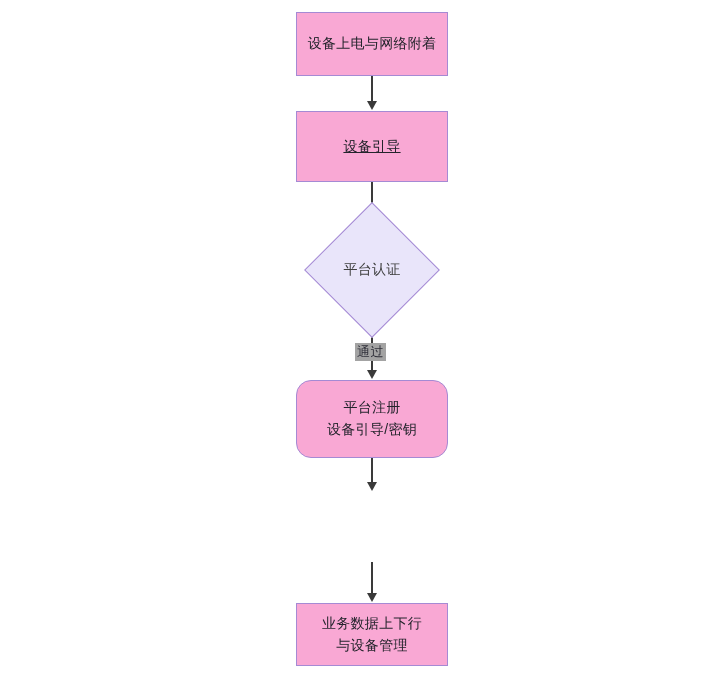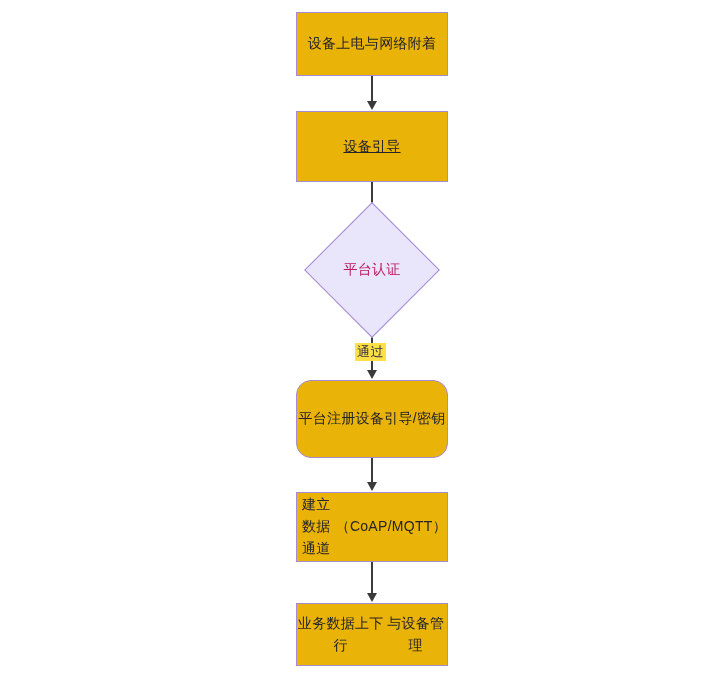--- a/index.html
+++ b/index.html
@@ -17,24 +17,24 @@
     position: relative;
     width: 726px;
     height: 700px;
     background: #ffffff;
   }
   
   .node {
     position: absolute;
     box-sizing: border-box;
     display: flex;
-    flex-direction: row;
+    flex-direction: column;
     align-items: center;
     justify-content: center;
-    background: #eab308;
+    background: #f9a8d4;
     border: 1.4px solid #a58ad4;
     color: #24242c;
     font-size: 14px;
     line-height: 1.55;
     text-align: center;
     letter-spacing: 0.3px;
   }
   .node .line2 { display: block; }
 
   
@@ -54,21 +54,21 @@
     transform: rotate(45deg);
     box-sizing: border-box;
   }
   .diamond-label {
     position: absolute;
     inset: 0;
     display: flex;
     align-items: center;
     justify-content: center;
     font-size: 14px;
-    color: #be185d;
+    color: #404040;
     letter-spacing: 0.3px;
     white-space: nowrap;
   }
 
   
   .edge {
     position: absolute;
     width: 1.4px;
     background: #3a3a3a;
   }
@@ -77,21 +77,21 @@
     width: 0;
     height: 0;
     border-left: 5px solid transparent;
     border-right: 5px solid transparent;
     border-top: 9px solid #3a3a3a;
   }
   .edge-label {
     position: absolute;
     font-size: 13px;
     color: #30303a;
-    background: #fde047;
+    background: #a3a3a3;
     padding: 0 2px;
     letter-spacing: 0.4px;
     white-space: nowrap;
   }
 </style>
 </head>
 <body>
 
 <div id="canvas">
 
@@ -122,23 +122,19 @@
   <div class="diamond-wrap" style="left:324px; top:222px;">
     <div class="diamond-shape"></div>
     <div class="diamond-label">平台认证</div>
   </div>
 
   <div class="node n-proc" style="left:296px; top:380px; width:152px; height:78px;border-radius:15px;">
     <span class="line1">平台注册</span>
     <span class="line2">设备引导/密钥</span>
   </div>
 
-  <div class="node n-proc" style="left:296px; top:492px; width:152px; height:70px;">
-    <span class="line1">建立数据通道</span>
-    <span class="line2">（CoAP/MQTT）</span>
-  </div>
 
   <div class="node n-proc" style="left:296px; top:603px; width:152px; height:63px;">
     <span class="line1">业务数据上下行</span>
     <span class="line2">与设备管理</span>
   </div>
 
 </div>
 
 </body></html>

